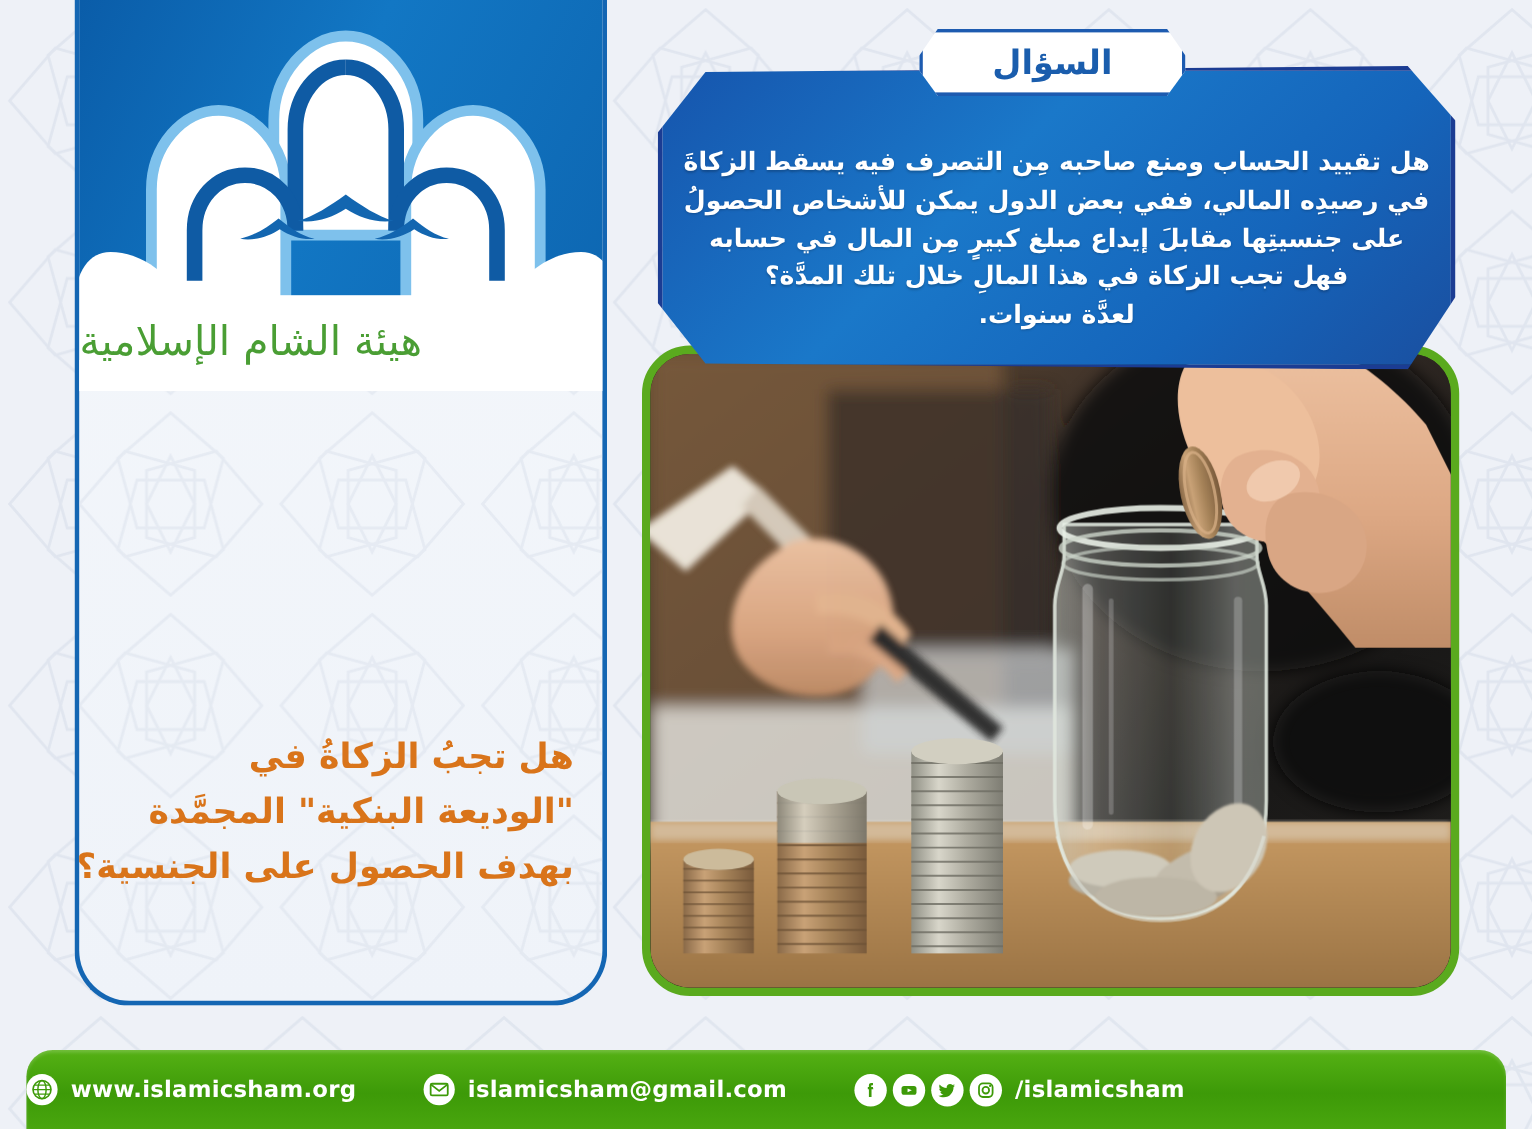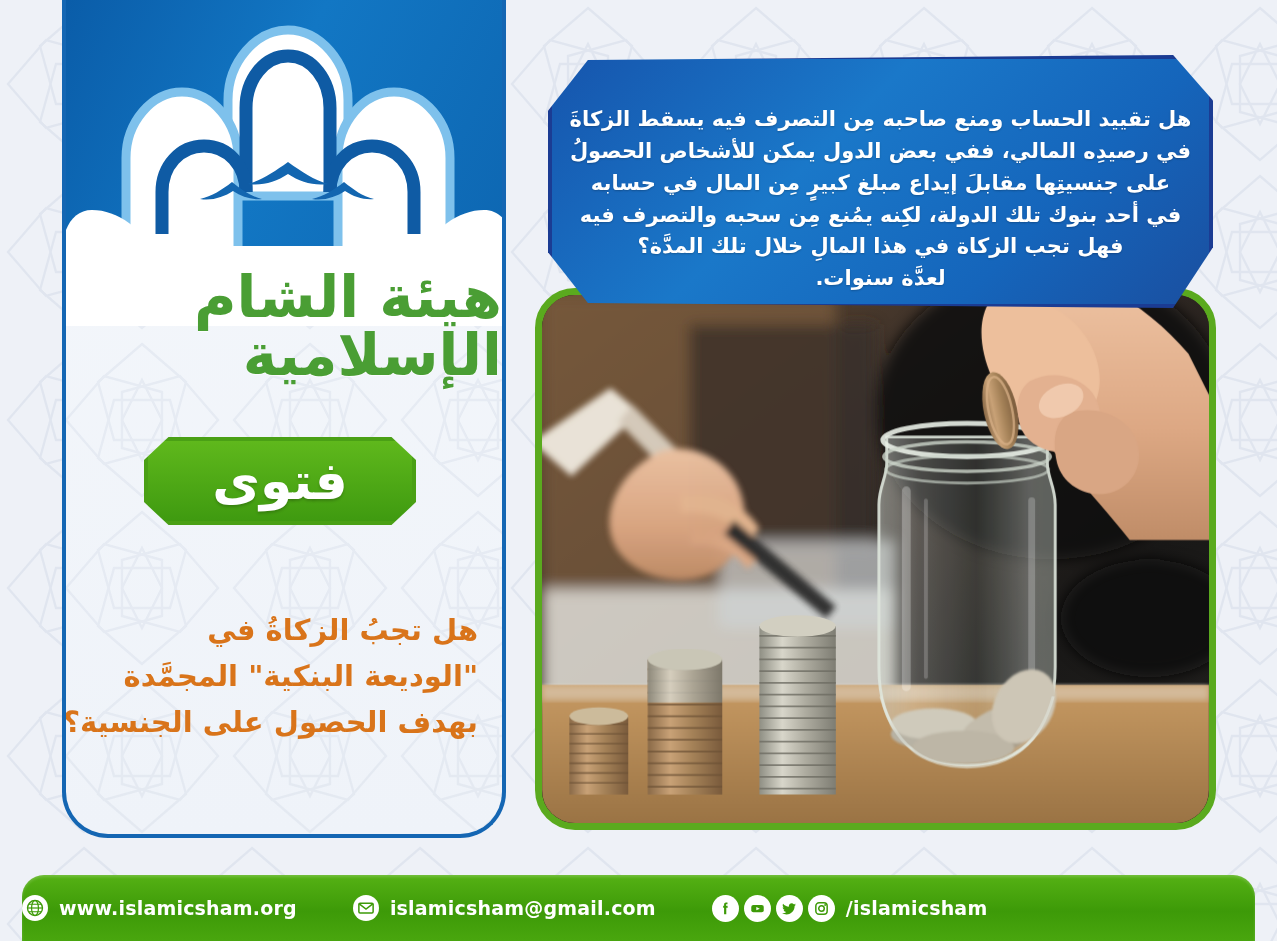--- a/index.html
+++ b/index.html
@@ -53,24 +53,24 @@
   }
   .lotus {
     position: absolute;
     left: 0; top: 0; width: 452px; height: 330px;
   }
 
   .logo-wordmark {
     position: absolute;
     left: 0; right: 0;
     top: 268px;
-    text-align: right;
-    font-size: 58px;
+    text-align: left;
+    font-size: 34px;
     line-height: 1;
-    font-weight: bold;
+    font-weight: normal;
     color: #4a9e34;
     letter-spacing: -1px;
     font-family: "DejaVu Sans", sans-serif;
     text-shadow: 0 1px 0 rgba(255,255,255,.7);
   }
 
   
   .fatwa-badge {
     position: absolute;
     left: 78px;
@@ -259,42 +259,41 @@
         <g fill="#1366b0">
           <path d="M226 166 C212 176 200 184 186 188 C200 190 214 186 226 178 C238 186 252 190 266 188 C252 184 240 176 226 166 Z"></path>
           <path d="M170 186 C160 194 150 200 138 203 C150 205 162 201 171 195 C180 201 190 204 200 203 C188 200 180 194 170 186 Z"></path>
           <path d="M282 186 C272 194 262 200 250 203 C262 205 274 201 283 195 C292 201 302 204 312 203 C300 200 292 194 282 186 Z"></path>
         </g>
       </svg>
     </div>
 
     <div class="logo-wordmark">هيئة الشام الإسلامية</div>
 
-    <div class="fatwa-badge">
-      <span class="fatwa-badge-inner">فتوى</span>
-    </div>
 
     <div class="headline">
       <div>هل تجبُ الزكاةُ في</div>
       <div>"الوديعة البنكية" المجمَّدة</div>
       <div>بهدف الحصول على الجنسية؟</div>
     </div>
   </div>
 
   <div class="question-box">
     <div class="question-text">
       <div>هل تقييد الحساب ومنع صاحبه مِن التصرف فيه يسقط الزكاةَ</div>
       <div>في رصيدِه المالي، ففي بعض الدول يمكن للأشخاص الحصولُ</div>
       <div>على جنسيتِها مقابلَ إيداع مبلغ كبيرٍ مِن المال في حسابه</div>
-      <div>في أحد بنوك تلك الدولة، لكِنه يمُنع مِن سحبه والتصرف فيه</div>
       <div>فهل تجب الزكاة في هذا المالِ خلال تلك المدَّة؟</div>
       <div>لعدَّة سنوات.</div>
     </div>
   </div>
 
+  <div class="question-tab">
+    <span>السؤال</span>
+  </div>
 
   <div class="photo-frame">
     <svg class="photo-inner" viewBox="0 0 681 542" preserveAspectRatio="xMidYMid slice" aria-hidden="true">
       <defs>
         <linearGradient id="bgTop" x1="0" y1="0" x2="1" y2="1">
           <stop offset="0%" stop-color="#6b4f33"></stop>
           <stop offset="35%" stop-color="#3b3029"></stop>
           <stop offset="70%" stop-color="#191817"></stop>
           <stop offset="100%" stop-color="#242220"></stop>
         </linearGradient>

